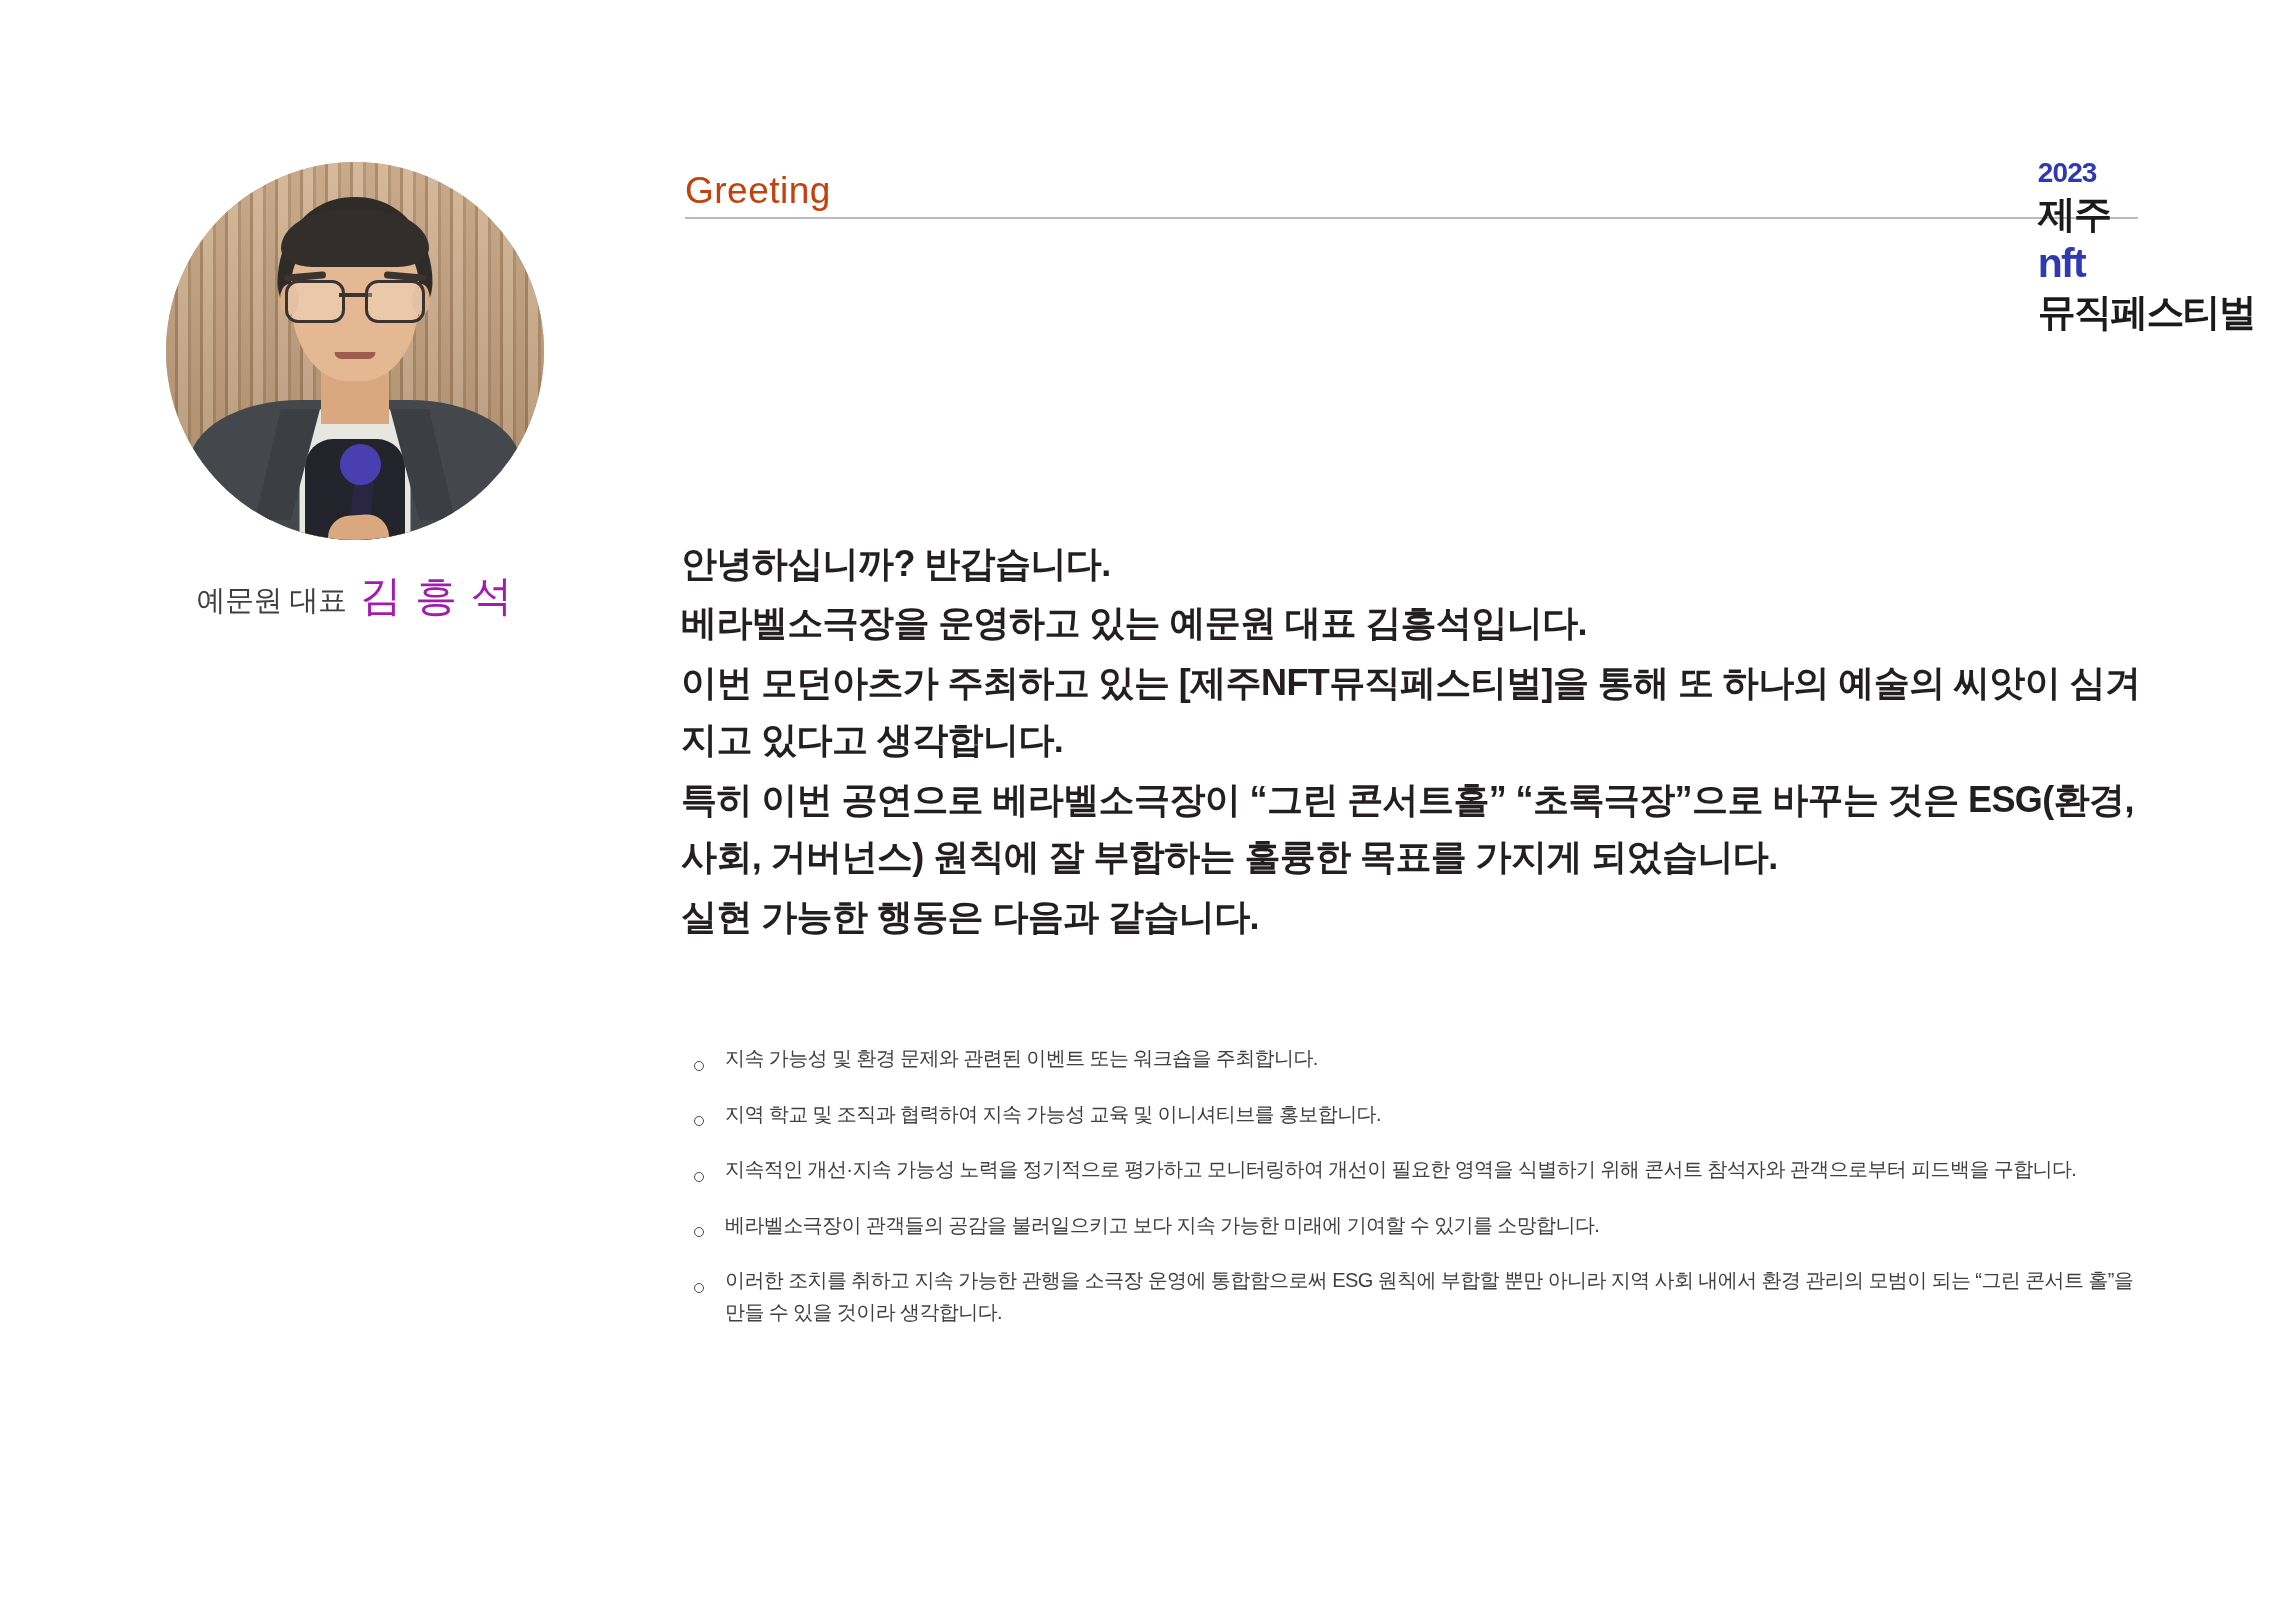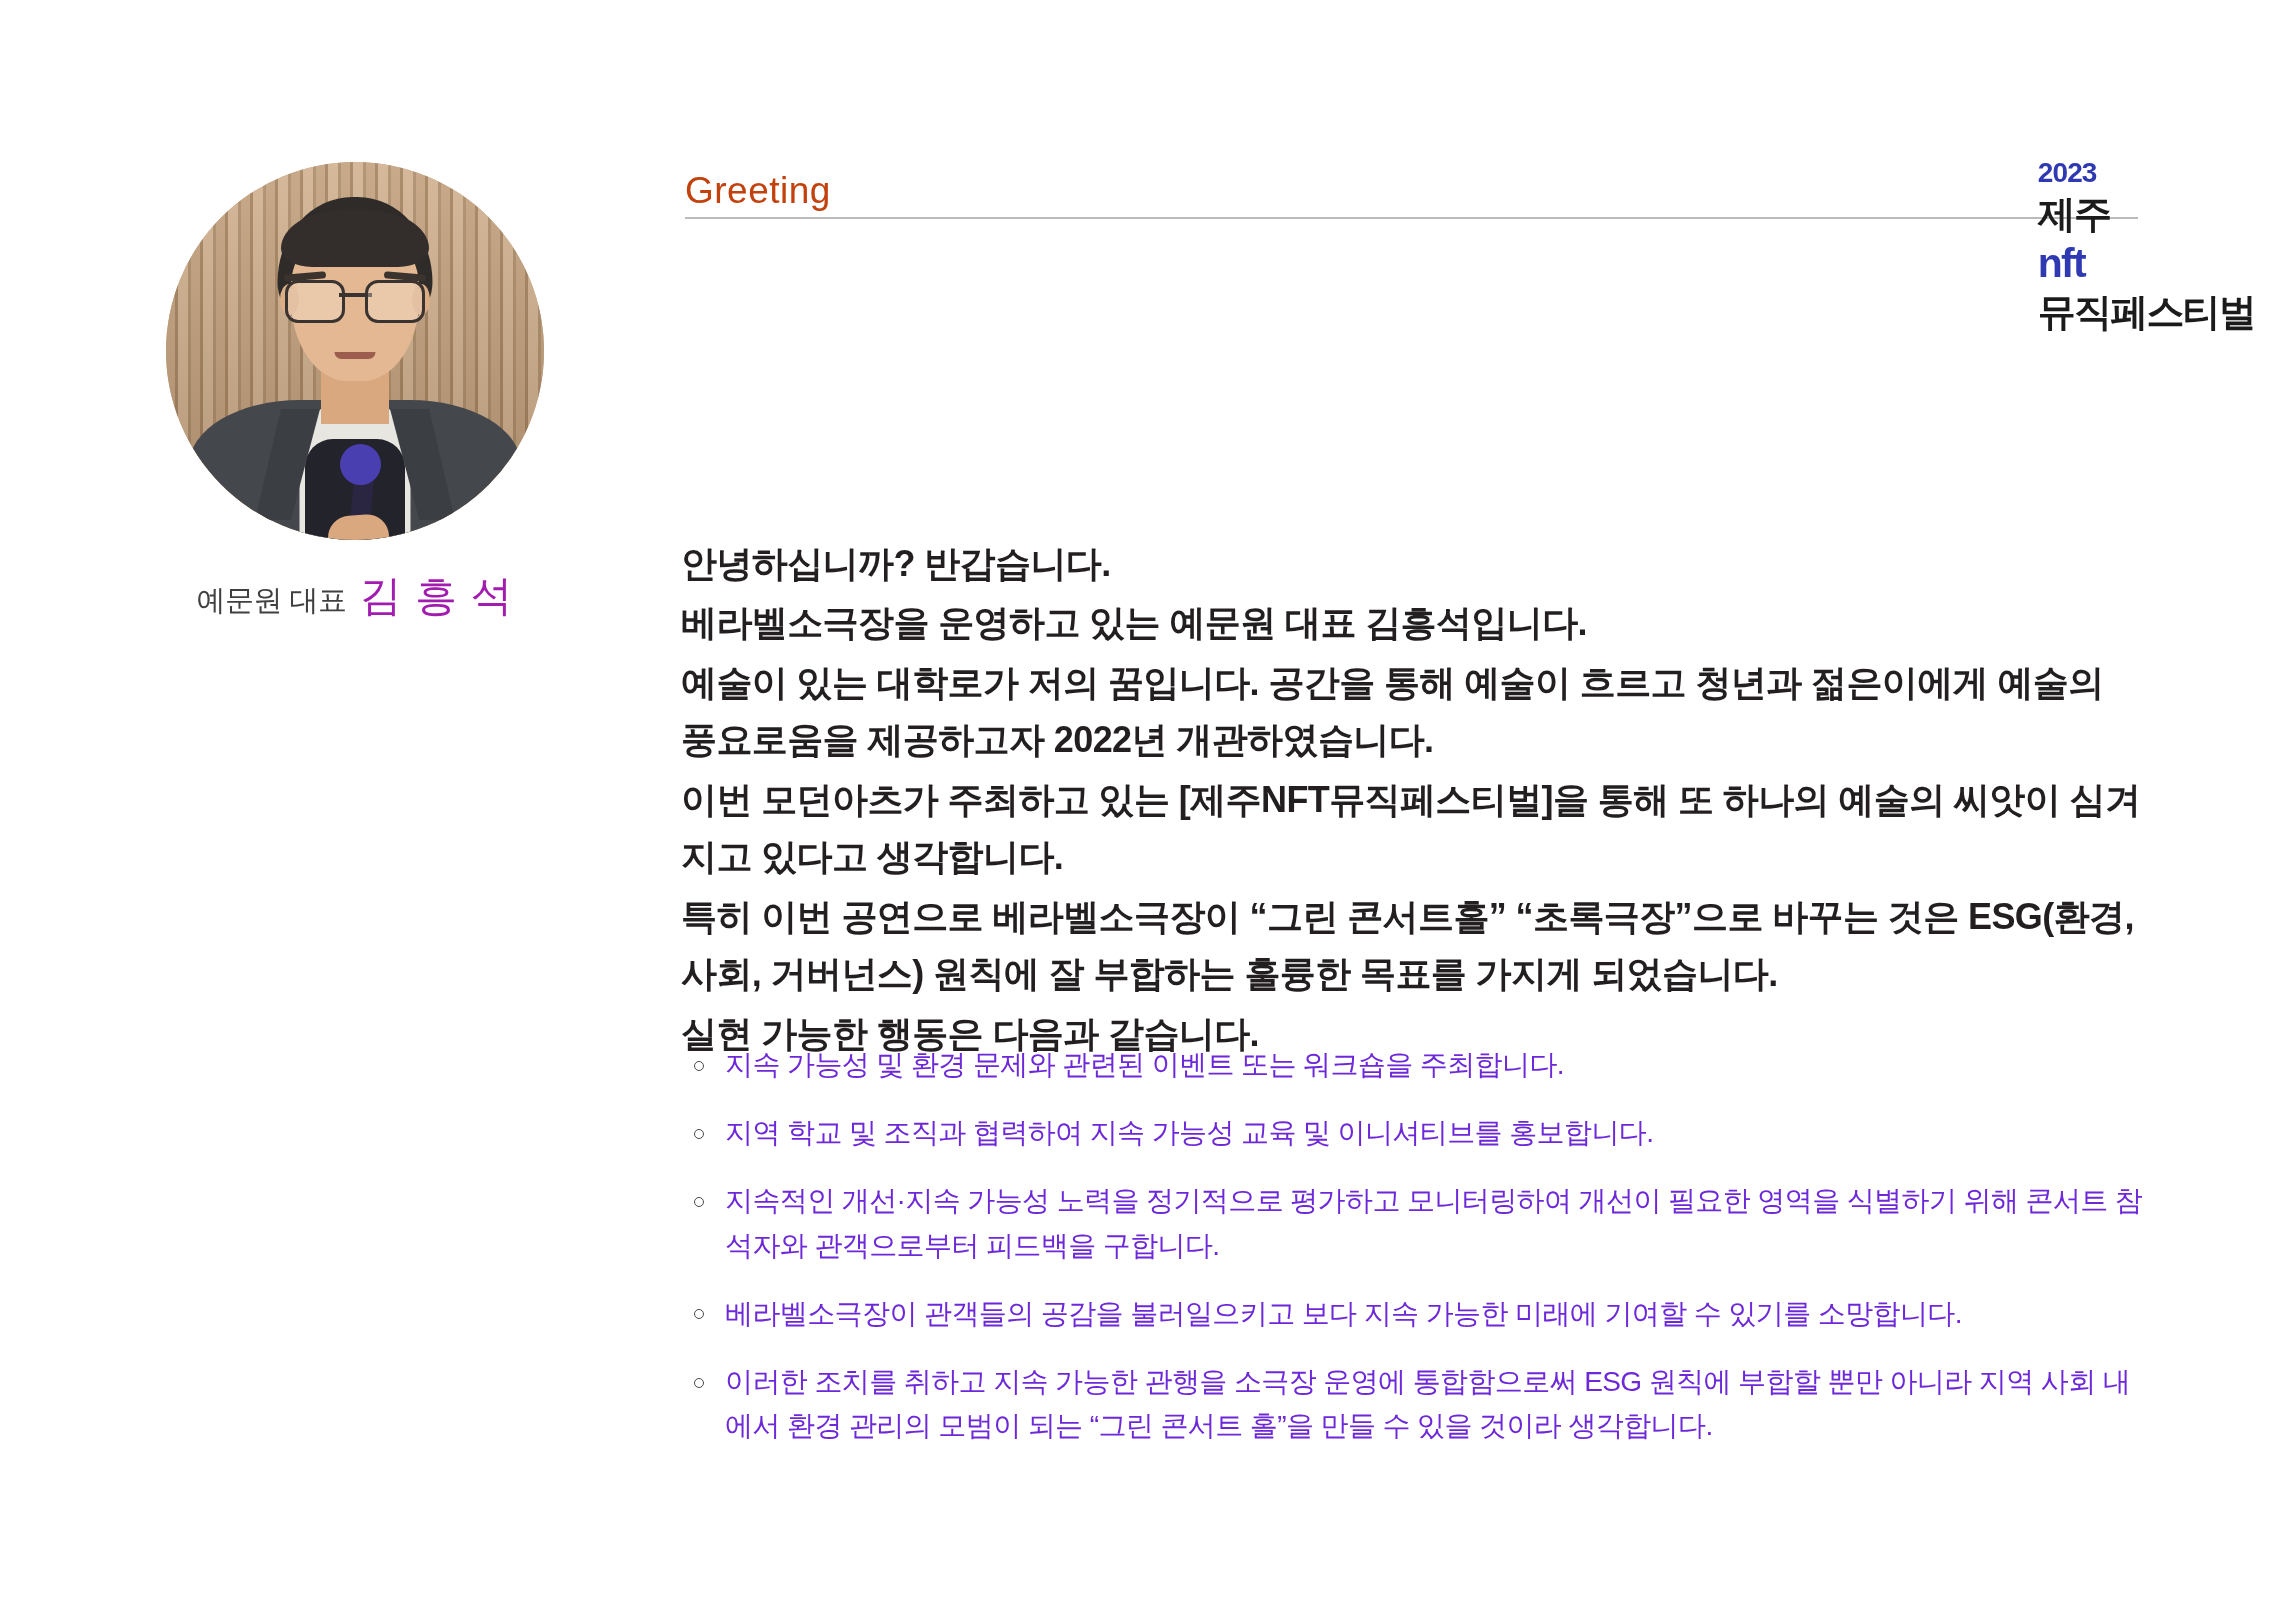--- a/index.html
+++ b/index.html
@@ -321,24 +321,24 @@
     top: 1043px;
     width: 1455px;
     margin: 0;
     padding: 0;
     list-style: none;
   }
   .bullets li {
     position: relative;
     padding-left: 35px;
     margin-bottom: 24px;
-    font-size: 28px;
+    font-size: 20px;
     line-height: 1.58;
     letter-spacing: -0.6px;
-    color: #6d28d9;
+    color: #404040;
   }
   .bullets li .dot {
     position: absolute;
     left: 3.7px;
     top: 17.5px;
     width: 10px;
     height: 10px;
     border: 1.8px solid #4a4a4a;
     border-radius: 50%;
     box-sizing: border-box;
@@ -389,21 +389,20 @@
 <div class="logo">
   <span class="logo-year">2023</span>
   <span class="logo-jeju">제주</span>
   <span class="logo-nft">nft</span>
   <span class="logo-fest">뮤직페스티벌</span>
 </div>
 
 <div class="body-col">
   <p class="para">안녕하십니까? 반갑습니다.</p>
   <p class="para">베라벨소극장을 운영하고 있는 예문원 대표 김흥석입니다.</p>
-  <p class="para">예술이 있는 대학로가 저의 꿈입니다. 공간을 통해 예술이 흐르고 청년과 젊은이에게 예술의 풍요로움을 제공하고자 2022년 개관하였습니다.</p>
   <p class="para">이번 모던아츠가 주최하고 있는 [제주NFT뮤직페스티벌]을 통해 또 하나의 예술의 씨앗이 심겨지고 있다고 생각합니다.</p>
   <p class="para">특히 이번 공연으로 베라벨소극장이 “그린 콘서트홀” “초록극장”으로 바꾸는 것은 ESG(환경, 사회, 거버넌스) 원칙에 잘 부합하는 훌륭한 목표를 가지게 되었습니다.</p>
   <p class="para">실현 가능한 행동은 다음과 같습니다.</p>
 </div>
 
 <ul class="bullets">
   <li>
     <span class="dot"></span>
     <span class="txt">지속 가능성 및 환경 문제와 관련된 이벤트 또는 워크숍을 주최합니다.</span>
   </li>

